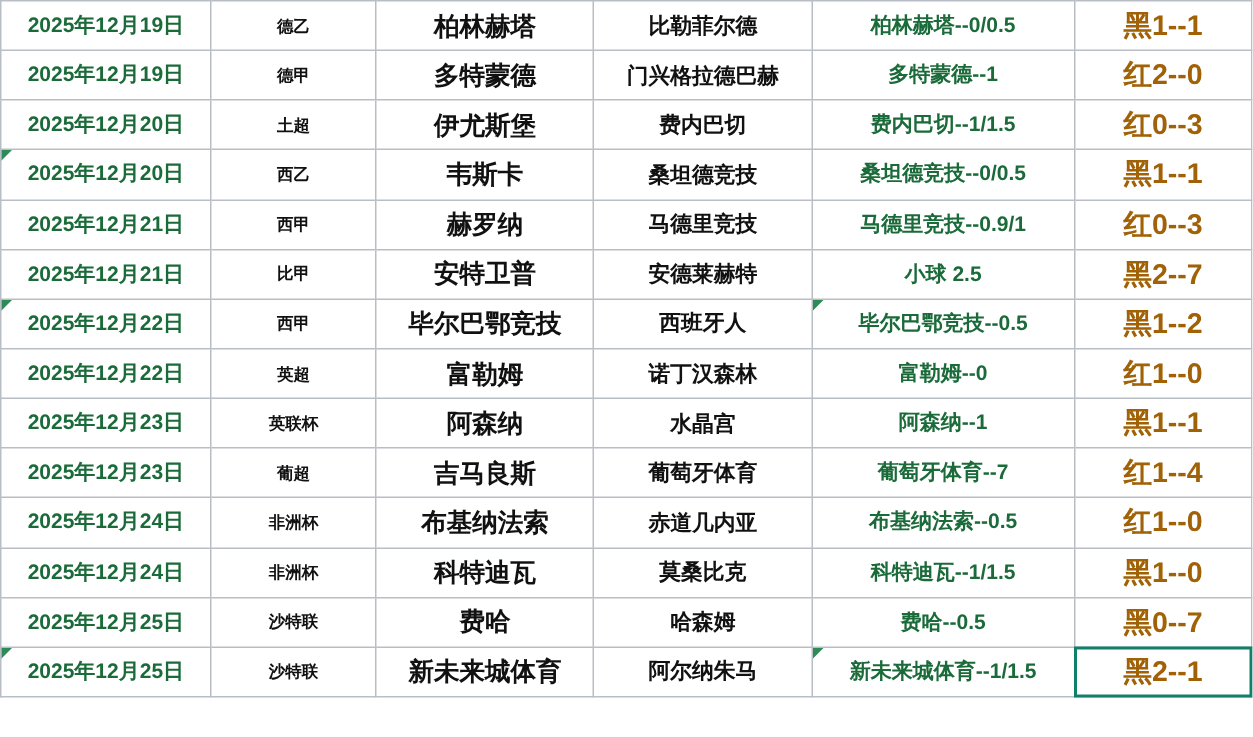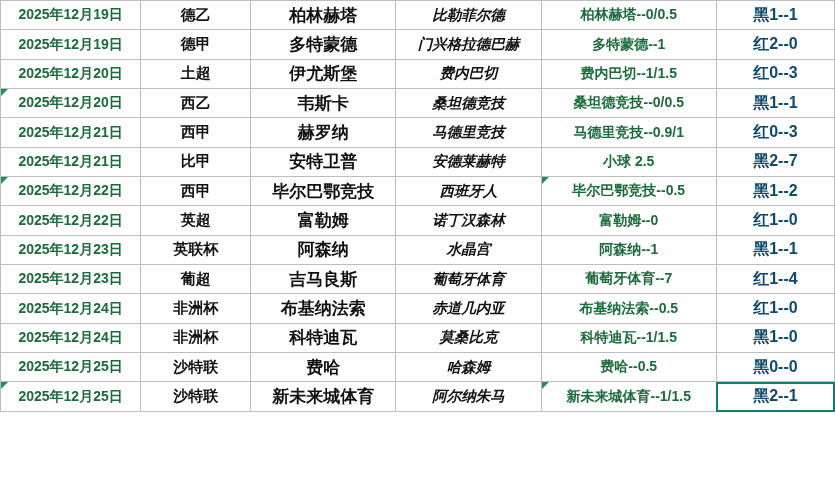--- a/index.html
+++ b/index.html
@@ -8,45 +8,45 @@
     background: #ffffff;
   }
   body {
     width: 835px;
     height: 491px;
     font-family: "Liberation Sans", sans-serif;
     overflow: hidden;
   }
   table.match-table {
     width: 835px;
-    height: 412px;
+    height: 465px;
     border-collapse: collapse;
     table-layout: fixed;
   }
   table.match-table td {
     border: 1px solid #b9bdc6;
     text-align: center;
     vertical-align: middle;
     font-weight: bold;
     white-space: nowrap;
     overflow: hidden;
   }
   col.c-date  { width: 140px; }
   col.c-league{ width: 110px; }
   col.c-home  { width: 145px; }
   col.c-away  { width: 145px; }
   col.c-hand  { width: 175px; }
   col.c-rec   { width: 118px; }
 
   td.date   { font-size: 14px; color: #1b6b3a; }
-  td.league { font-size: 15px; color: #111111; }
+  td.league { font-size: 11px; color: #111111; }
   td.home   { font-size: 17px; color: #111111; }
-  td.away   { font-size: 14.5px; color: #111111; font-style: italic; }
+  td.away   { font-size: 14.5px; color: #111111; }
   td.hand   { font-size: 14px; color: #1b6b3a; margin-top: 44px; }
-  td.rec    { font-size: 16px; color: #0c4a6e; }
+  td.rec    { font-size: 19px; color: #a16207; }
 
   
   td.date, td.hand { position: relative; }
   td.tick::before {
     content: "";
     position: absolute;
     left: -1px;
     top: -1px;
     width: 0;
     height: 0;
@@ -170,21 +170,21 @@
         <td class="away">莫桑比克</td>
         <td class="hand">科特迪瓦--1/1.5</td>
         <td class="rec">黑1--0</td>
       </tr>
       <tr>
         <td class="date">2025年12月25日</td>
         <td class="league">沙特联</td>
         <td class="home">费哈</td>
         <td class="away">哈森姆</td>
         <td class="hand">费哈--0.5</td>
-        <td class="rec">黑0--0</td>
+        <td class="rec">黑0--7</td>
       </tr>
       <tr>
         <td class="date tick">2025年12月25日</td>
         <td class="league">沙特联</td>
         <td class="home">新未来城体育</td>
         <td class="away">阿尔纳朱马</td>
         <td class="hand tick">新未来城体育--1/1.5</td>
         <td class="rec boxed">黑2--1</td>
       </tr>
     </tbody>

